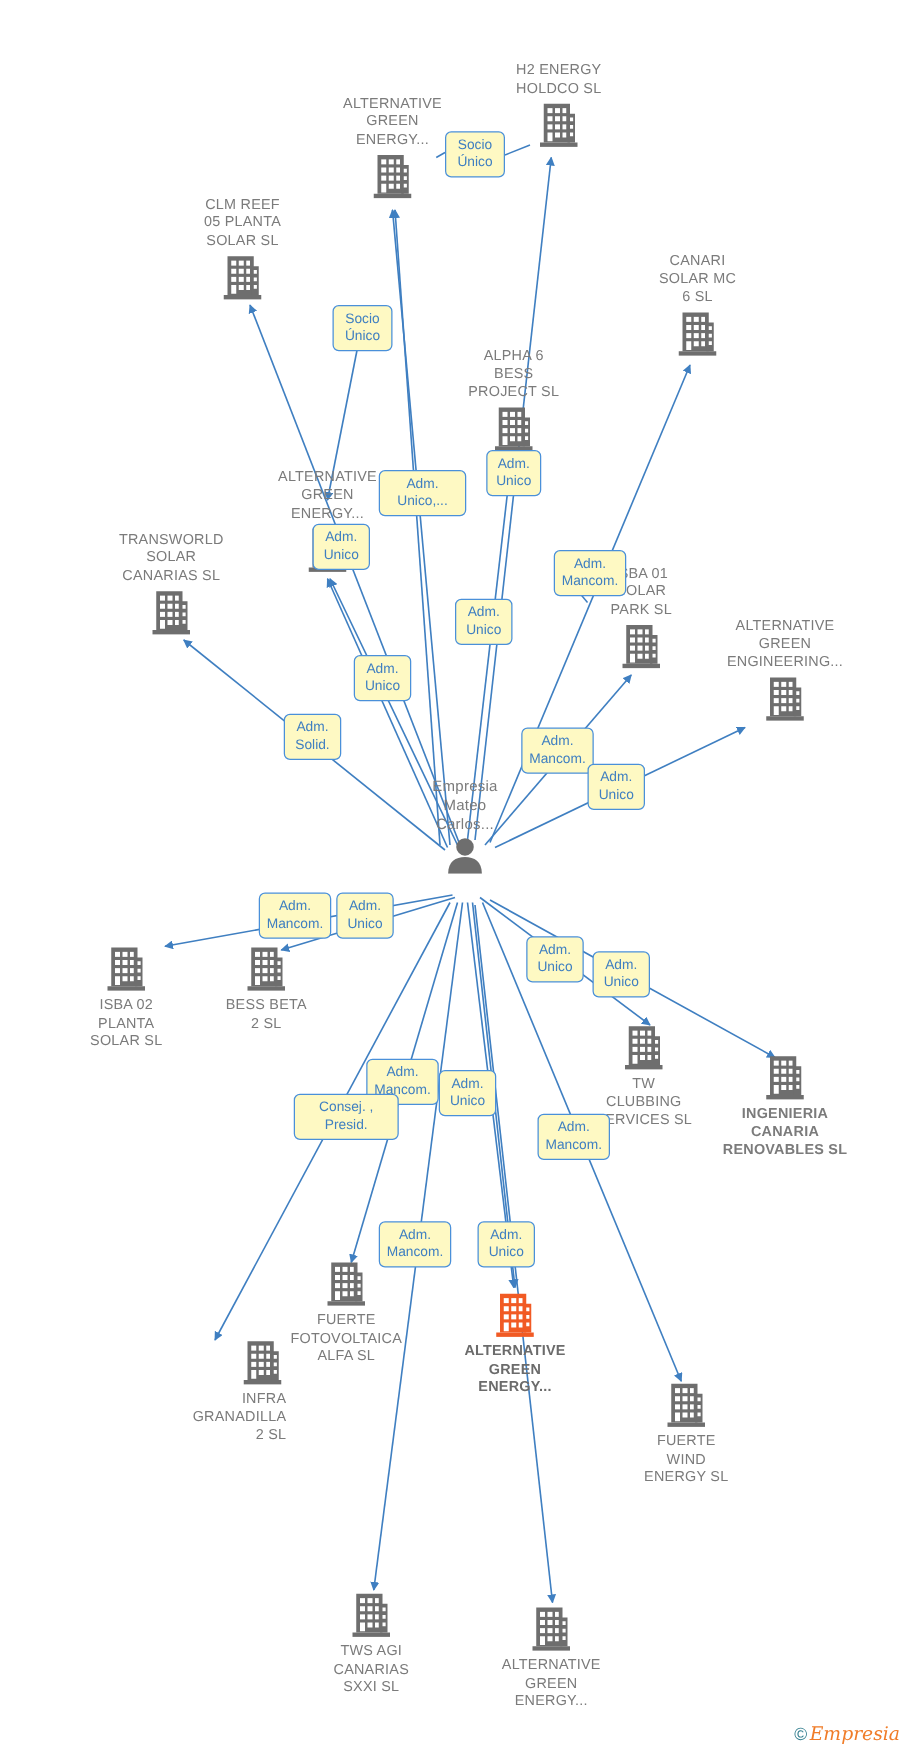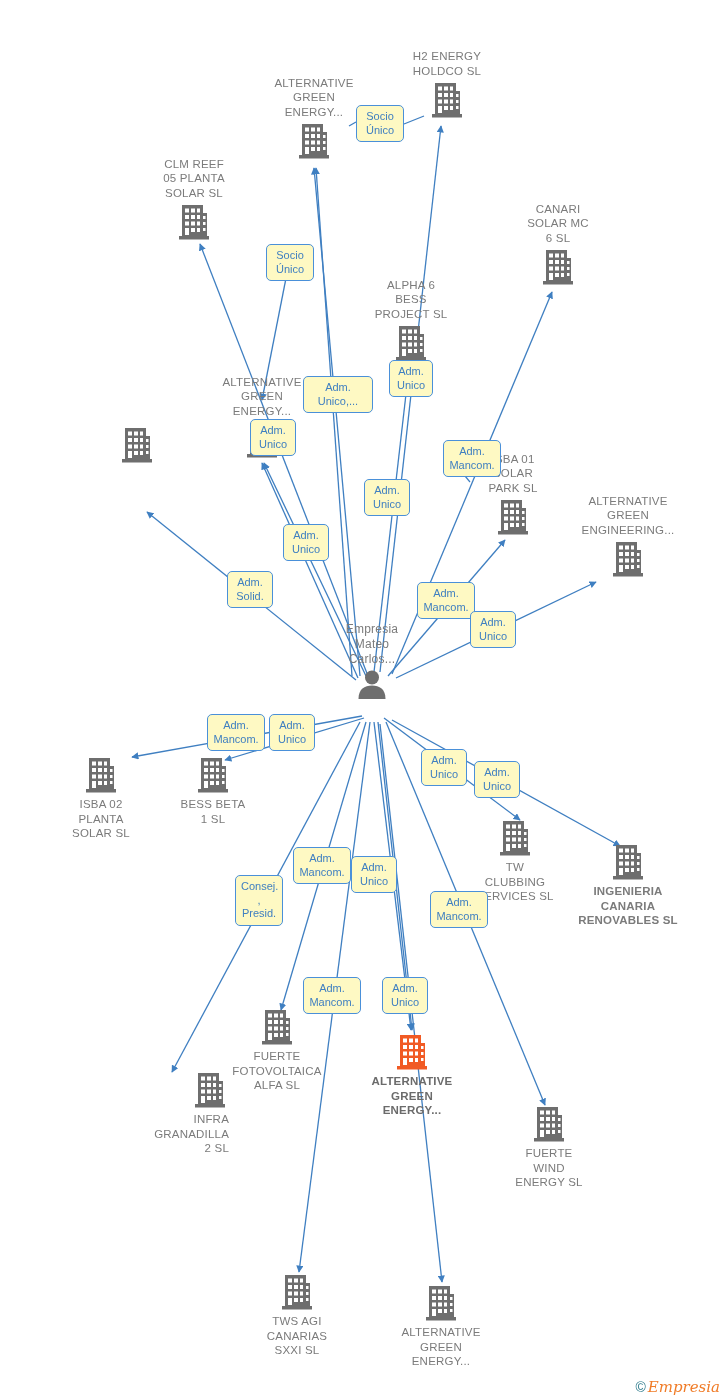--- a/index.html
+++ b/index.html
@@ -289,20 +289,23 @@
               <rect x="10" y="26" width="4" height="7"></rect>
               <rect x="16" y="26" width="4" height="4"></rect>
               <rect x="22" y="26" width="3" height="4"></rect>
               <rect x="28" y="14" width="2.5" height="3"></rect>
               <rect x="28" y="20" width="2.5" height="3"></rect>
               <rect x="28" y="26" width="2.5" height="3"></rect>
             </g>
           </svg></span>
       </div>
       <div class="node above" style="left: 137px; top: 424.5px;">
+        <span class="cap">TRANSWORLD
+SOLAR
+CANARIAS SL</span>
         <span class="ico"><svg width="38" height="40" viewBox="0 0 38 40" xmlns="http://www.w3.org/2000/svg">
             <rect x="7" y="3" width="21" height="31" fill="#6e6e6e"></rect>
             <rect x="26" y="11" width="6" height="23" fill="#6e6e6e"></rect>
             <rect x="4" y="34" width="30" height="3.5" fill="#6e6e6e"></rect>
             <g fill="#ffffff">
               <rect x="10" y="6.5" width="4" height="4"></rect>
               <rect x="16" y="6.5" width="4" height="4"></rect>
               <rect x="22" y="6.5" width="3" height="4"></rect>
               <rect x="10" y="13" width="4" height="4"></rect>
               <rect x="16" y="13" width="4" height="4"></rect>
@@ -417,21 +420,21 @@
               <rect x="22" y="19.5" width="3" height="4"></rect>
               <rect x="10" y="26" width="4" height="7"></rect>
               <rect x="16" y="26" width="4" height="4"></rect>
               <rect x="22" y="26" width="3" height="4"></rect>
               <rect x="28" y="14" width="2.5" height="3"></rect>
               <rect x="28" y="20" width="2.5" height="3"></rect>
               <rect x="28" y="26" width="2.5" height="3"></rect>
             </g>
           </svg></span>
         <span class="cap">BESS BETA
-1  SL</span>
+2  SL</span>
       </div>
       <div class="node below" style="left: 515px; top: 818px;">
         <span class="ico"><svg width="38" height="40" viewBox="0 0 38 40" xmlns="http://www.w3.org/2000/svg">
             <rect x="7" y="3" width="21" height="31" fill="#6e6e6e"></rect>
             <rect x="26" y="11" width="6" height="23" fill="#6e6e6e"></rect>
             <rect x="4" y="34" width="30" height="3.5" fill="#6e6e6e"></rect>
             <g fill="#ffffff">
               <rect x="10" y="6.5" width="4" height="4"></rect>
               <rect x="16" y="6.5" width="4" height="4"></rect>
               <rect x="22" y="6.5" width="3" height="4"></rect>
@@ -670,21 +673,21 @@
       <div class="badge" style="left: 207px; top: 714px; width: 58px;">Adm.
 Mancom.</div>
       <div class="badge" style="left: 269px; top: 714px; width: 46px;">Adm.
 Unico</div>
       <div class="badge" style="left: 421px; top: 749px; width: 46px;">Adm.
 Unico</div>
       <div class="badge" style="left: 474px; top: 761px; width: 46px;">Adm.
 Unico</div>
       <div class="badge" style="left: 293px; top: 847px; width: 58px;">Adm.
 Mancom.</div>
-      <div class="badge" style="left: 235px; top: 875px; width: 48px;">Consej. ,
+      <div class="badge" style="left: 235px; top: 875px; width: 84px;">Consej. ,
 Presid.</div>
       <div class="badge" style="left: 351px; top: 856px; width: 46px;">Adm.
 Unico</div>
       <div class="badge" style="left: 430px; top: 891px; width: 58px;">Adm.
 Mancom.</div>
       <div class="badge" style="left: 303px; top: 977px; width: 58px;">Adm.
 Mancom.</div>
       <div class="badge" style="left: 382px; top: 977px; width: 46px;">Adm.
 Unico</div>
     </div>

